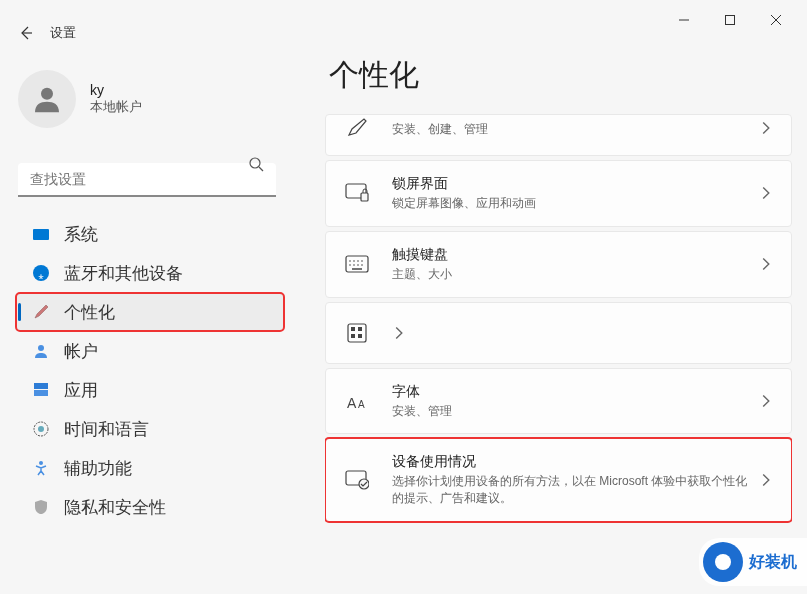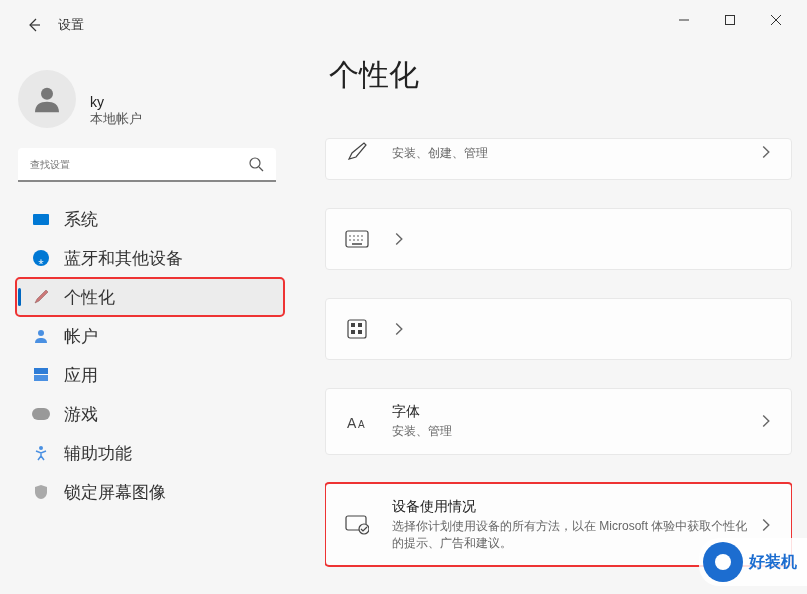--- a/index.html
+++ b/index.html
@@ -2,48 +2,48 @@
 <html><head>
   <meta charset="utf-8">
   <style>
     * { margin: 0; padding: 0; box-sizing: border-box; font-family: "Segoe UI", "Microsoft YaHei", sans-serif; }
     body { width: 807px; height: 594px; background: #f6f6f6; position: relative; overflow: hidden; }
     
     .titlebar { height: 40px; display: flex; align-items: center; justify-content: flex-end; padding: 0 8px; }
     .titlebar-btn { width: 46px; height: 32px; display: flex; align-items: center; justify-content: center; cursor: pointer; }
     .titlebar-btn svg { width: 12px; height: 12px; }
     
-    .header-row { display: flex; align-items: center; height: 30px; padding-left: 16px; position: absolute; top: 10px; }
+    .header-row { display: flex; align-items: center; height: 30px; padding-left: 8px; position: absolute; top: 18px; }
     .back-btn { width: 36px; height: 36px; display: flex; align-items: center; justify-content: center; cursor: pointer; }
     .app-title { font-size: 13px; color: #333; margin-left: 6px; }
     
     .sidebar { position: absolute; left: 10px; top: 60px; width: 280px; }
-    .user-section { display: flex; align-items: flex-end; padding: 10px 10px 20px 8px; }
+    .user-section { display: flex; align-items: center; padding: 10px 10px 20px 8px; }
     .avatar { width: 58px; height: 58px; border-radius: 50%; background: #e8e8e8; display: flex; align-items: center; justify-content: center; }
     .avatar svg { width: 32px; height: 32px; fill: #777; }
     .user-info { margin-left: 14px; }
     .user-name { font-size: 14px; color: #222; font-weight: 500; }
     .user-type { font-size: 13px; color: #555; margin-top: 0; }
     
     .search-box { margin: 0 14px 18px 8px; position: relative; }
-    .search-input { width: 100%; height: 34px; border: none; border-bottom: 2px solid #888; background: #fff; padding: 0 36px 0 12px; font-size: 10px; outline: none; border-radius: 4px 4px 0 0; }
+    .search-input { width: 100%; height: 34px; border: none; border-bottom: 2px solid #888; background: #fff; padding: 0 36px 0 12px; font-size: 14px; outline: none; border-radius: 4px 4px 0 0; margin-top: 15px; }
     .search-icon { position: absolute; right: 12px; top: 8px; width: 16px; height: 16px; }
     
     .nav-list { list-style: none; }
     .nav-item { display: flex; align-items: center; height: 38px; padding: 0 10px 0 16px; cursor: pointer; border-radius: 4px; margin: 1px 6px; position: relative; }
     .nav-item.active { background: #ececec; }
     .nav-item.active::before { content: ''; position: absolute; left: 2px; top: 10px; bottom: 10px; width: 3px; background: #0067c0; border-radius: 2px; }
     .nav-item.highlighted { outline: 2px solid #e33; outline-offset: -1px; }
     .nav-icon { width: 18px; height: 18px; display: flex; align-items: center; justify-content: center; margin-right: 14px; }
     .nav-label { font-size: 17px; color: #333; }
     
     .main { position: absolute; left: 325px; top: 55px; right: 15px; bottom: 0; overflow: hidden; }
     .page-title { font-size: 30px; font-weight: 500; color: #222; margin-bottom: 18px; margin-left: 4px; }
     .cards { display: flex; flex-direction: column; gap: 4px; }
-    .card { background: #fdfdfd; border: 1px solid #e8e8e8; border-radius: 4px; display: flex; align-items: center; padding: 14px 18px; cursor: pointer; min-height: 62px; margin-top: 24px; }
+    .card { background: #fdfdfd; border: 1px solid #e8e8e8; border-radius: 4px; display: flex; align-items: center; padding: 14px 18px; cursor: pointer; min-height: 62px; }
     .card.highlighted { outline: 2px solid #e33; outline-offset: -1px; }
     .card-icon { width: 26px; height: 26px; display: flex; align-items: center; justify-content: center; margin-right: 22px; flex-shrink: 0; }
     .card-body { flex: 1; }
     .card-title { font-size: 14px; color: #222; }
     .card-desc { font-size: 12px; color: #666; margin-top: 2px; line-height: 1.4; }
     .card-chevron { width: 14px; height: 14px; display: flex; align-items: center; justify-content: center; flex-shrink: 0; }
     .card.partial { padding-top: 0; min-height: 38px; }
     
     .watermark { position: absolute; right: 0; bottom: 8px; display: flex; align-items: center; background: rgba(255,255,255,0.85); border-radius: 20px 0 0 20px; padding: 4px 10px 4px 4px; gap: 6px; }
     .watermark-badge { width: 40px; height: 40px; border-radius: 50%; background: #1c6dd0; display: flex; align-items: center; justify-content: center; }
@@ -151,40 +151,43 @@
       <span class="nav-icon">
           <div class="ic-apps">
             <div></div>
             <div></div>
           </div>
         </span>
       <span class="nav-label">应用</span>
     </li>
     <li class="nav-item">
       <span class="nav-icon">
-          <div class="ic-game"></div>
-        </span>
-      <span class="nav-label">游戏</span>
+        <svg class="ic-time" viewBox="0 0 16 16">
+            <circle cx="8" cy="8" r="7" fill="none" stroke="#555" stroke-width="1" stroke-dasharray="2 1"></circle>
+            <circle cx="8" cy="8" r="3" fill="#6ab"></circle>
+          </svg>
+      </span>
+      <span class="nav-label">时间和语言</span>
     </li>
     <li class="nav-item">
       <span class="nav-icon">
         <svg class="ic-access" viewBox="0 0 16 16">
             <circle cx="8" cy="3" r="2" fill="#4a90e2"></circle>
             <path d="M3 6 L8 8 L13 6 M8 8 L8 11 L5 15 M8 11 L11 15" stroke="#4a90e2" stroke-width="1.5" fill="none"></path>
           </svg>
       </span>
       <span class="nav-label">辅助功能</span>
     </li>
     <li class="nav-item">
       <span class="nav-icon">
         <svg class="ic-privacy" viewBox="0 0 14 16">
             <path d="M7 1 L13 3 L13 8 C13 12 10 15 7 15 C4 15 1 12 1 8 L1 3 Z" fill="#aaa"></path>
           </svg>
       </span>
-      <span class="nav-label">锁定屏幕图像</span>
+      <span class="nav-label">隐私和安全性</span>
     </li>
   </ul>
 </div>
 
 <div class="main">
   <h1 class="page-title">个性化</h1>
   <div class="cards">
 
     <div class="card partial">
       <div class="card-icon">
@@ -196,36 +199,58 @@
 
         <div class="card-desc">安装、创建、管理</div>
       </div>
       <div class="card-chevron">
         <svg viewBox="0 0 10 10">
             <path d="M3 1 L7 5 L3 9" fill="none" stroke="#666" stroke-width="1"></path>
           </svg>
       </div>
     </div>
 
+    <div class="card">
+      <div class="card-icon">
+        <svg width="24" height="20" viewBox="0 0 24 20">
+            <rect x="1" y="1" width="20" height="14" rx="2" fill="none" stroke="#444" stroke-width="1.2"></rect>
+            <rect x="16" y="10" width="7" height="8" rx="1" fill="#f6f6f6" stroke="#444" stroke-width="1.2"></rect>
+            <path d="M18 10 L18 8 A2 2 0 0 1 22 8 L22 10" fill="none" stroke="#444" stroke-width="1"></path>
+          </svg>
+      </div>
+      <div class="card-body">
+        <div class="card-title">锁屏界面</div>
+        <div class="card-desc">锁定屏幕图像、应用和动画</div>
+      </div>
+      <div class="card-chevron">
+        <svg viewBox="0 0 10 10">
+            <path d="M3 1 L7 5 L3 9" fill="none" stroke="#666" stroke-width="1"></path>
+          </svg>
+      </div>
+    </div>
 
     <div class="card">
       <div class="card-icon">
         <svg width="24" height="18" viewBox="0 0 24 18">
             <rect x="1" y="1" width="22" height="16" rx="2" fill="none" stroke="#444" stroke-width="1.2"></rect>
             <circle cx="5" cy="6" r="0.8" fill="#444"></circle>
             <circle cx="9" cy="6" r="0.8" fill="#444"></circle>
             <circle cx="13" cy="6" r="0.8" fill="#444"></circle>
             <circle cx="17" cy="6" r="0.8" fill="#444"></circle>
             <circle cx="5" cy="10" r="0.8" fill="#444"></circle>
             <circle cx="9" cy="10" r="0.8" fill="#444"></circle>
             <circle cx="13" cy="10" r="0.8" fill="#444"></circle>
             <circle cx="17" cy="10" r="0.8" fill="#444"></circle>
             <line x1="7" y1="14" x2="17" y2="14" stroke="#444" stroke-width="1.5"></line>
           </svg>
       </div>
+      <div class="card-body">
+        <div class="card-title">触摸键盘</div>
+        <div class="card-desc">主题、大小</div>
+      </div>
       <div class="card-chevron">
         <svg viewBox="0 0 10 10">
             <path d="M3 1 L7 5 L3 9" fill="none" stroke="#666" stroke-width="1"></path>
           </svg>
       </div>
     </div>
 
     <div class="card">
       <div class="card-icon">
         <svg width="22" height="22" viewBox="0 0 22 22">

